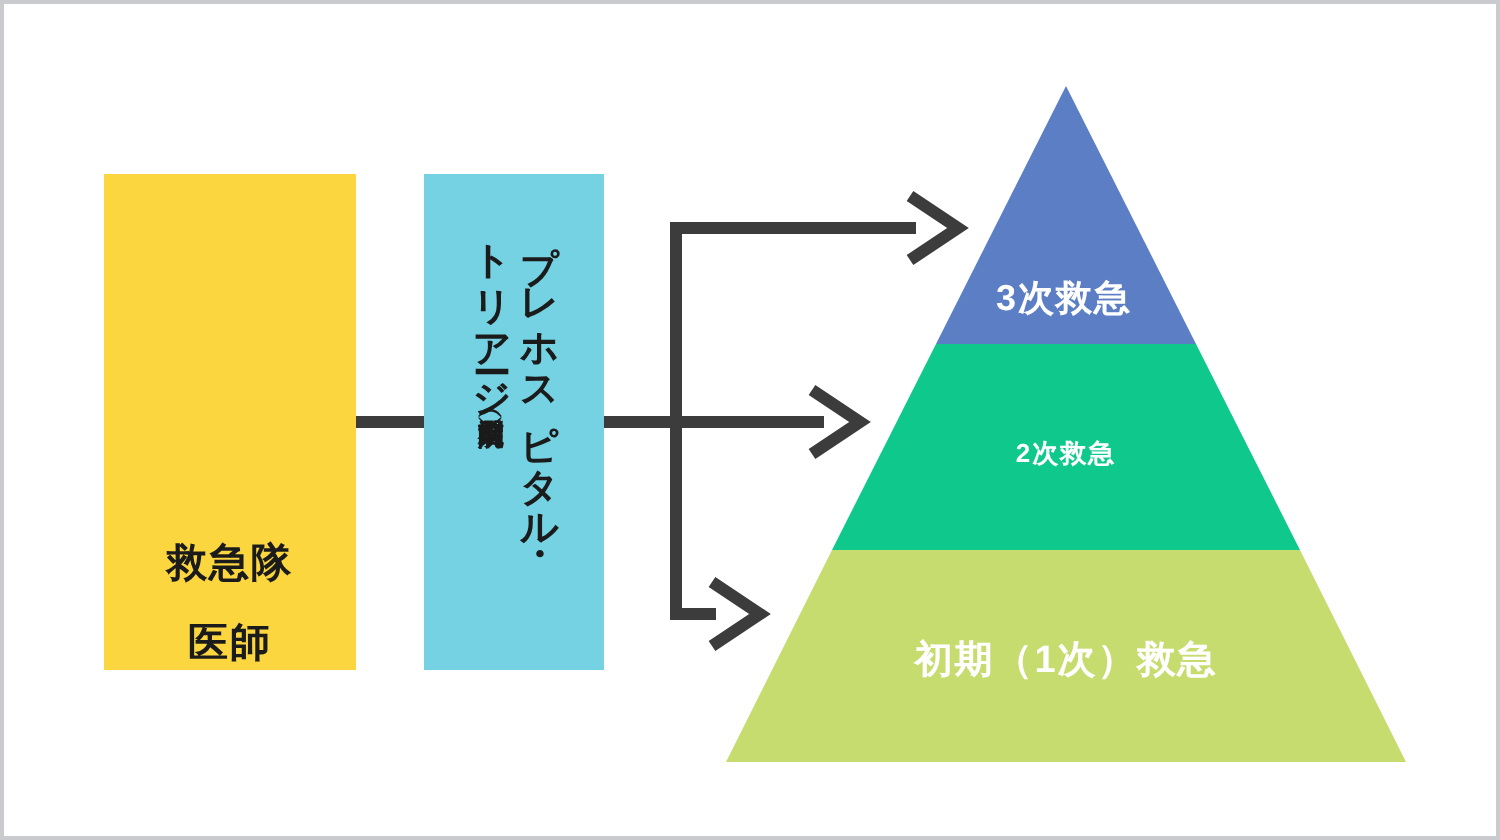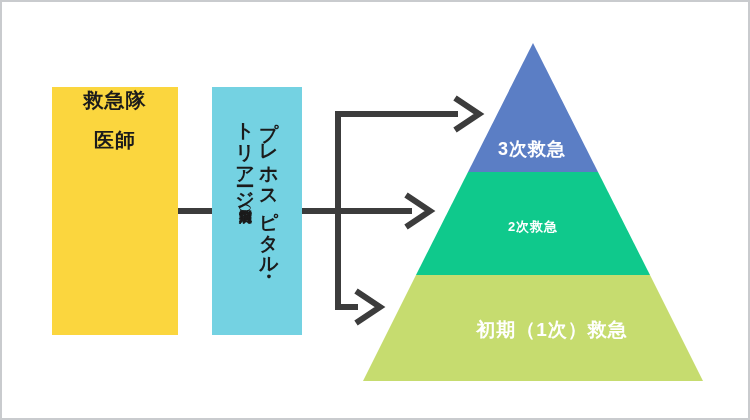--- a/index.html
+++ b/index.html
@@ -29,21 +29,21 @@
     position: absolute;
     left: 50px;
     top: 85px;
     width: 126px;
     height: 248px;
     background: #FBD63E;
     z-index: 2;
     display: flex;
     flex-direction: column;
     align-items: center;
-    justify-content: flex-start;
+    justify-content: flex-end;
     gap: 13px;
   }
   .source-line {
     font-size: 20px;
     font-weight: 700;
     color: #1b1b1b;
     letter-spacing: 1px;
     white-space: nowrap;
   }
   .triage-box {
@@ -113,15 +113,15 @@
     <div class="vtext">
       <div class="vcol">プレホスピタル・</div>
       <div class="vcol">
         <span>トリアージ</span><span class="annot">（病院前選別）</span>
       </div>
     </div>
   </div>
 
   <div class="pyr-label" style="left:530px; top:147px; font-size:18px;">3次救急</div>
   <div class="pyr-label" style="left:531px; top:225px; font-size:13px;">2次救急</div>
-  <div class="pyr-label" style="left:550px; top:328px; font-size:19px;">初期（1次）救急</div>
+  <div class="pyr-label" style="left:531px; top:328px; font-size:19px;">初期（1次）救急</div>
 
 </div>
 
 </body></html>

